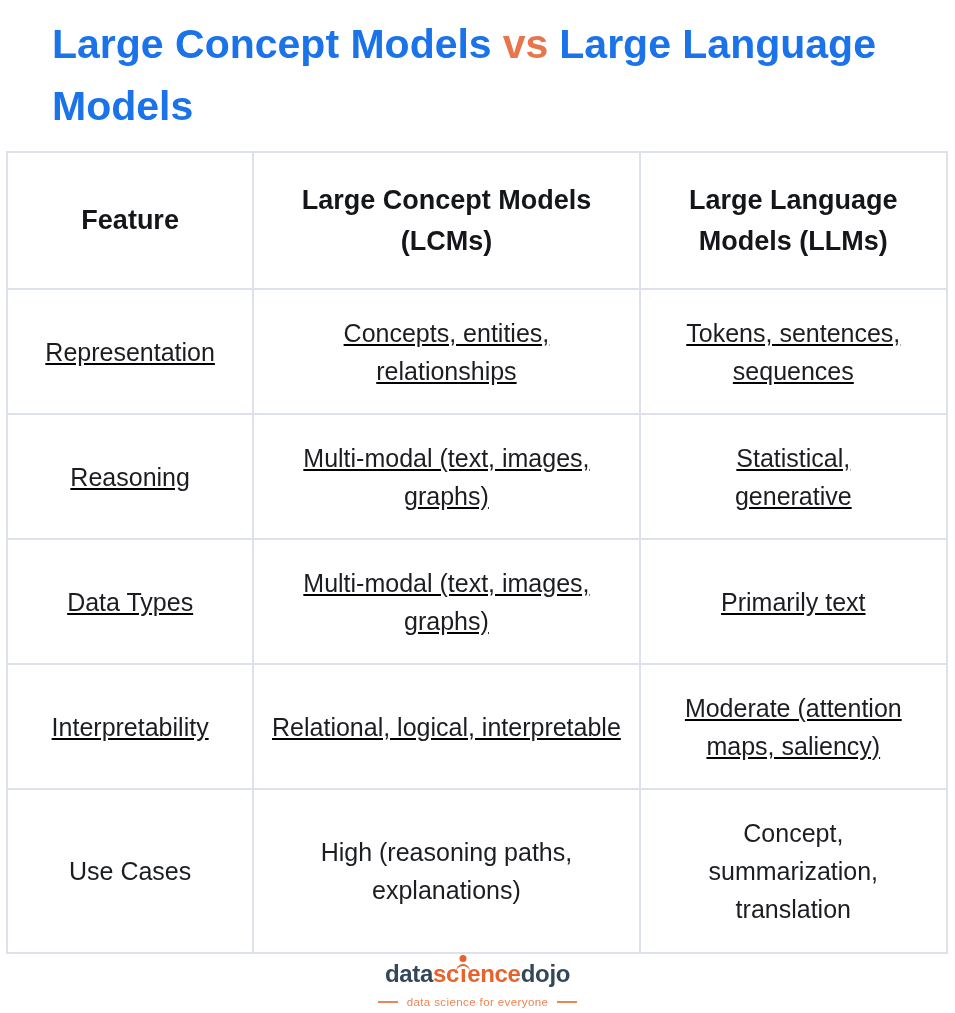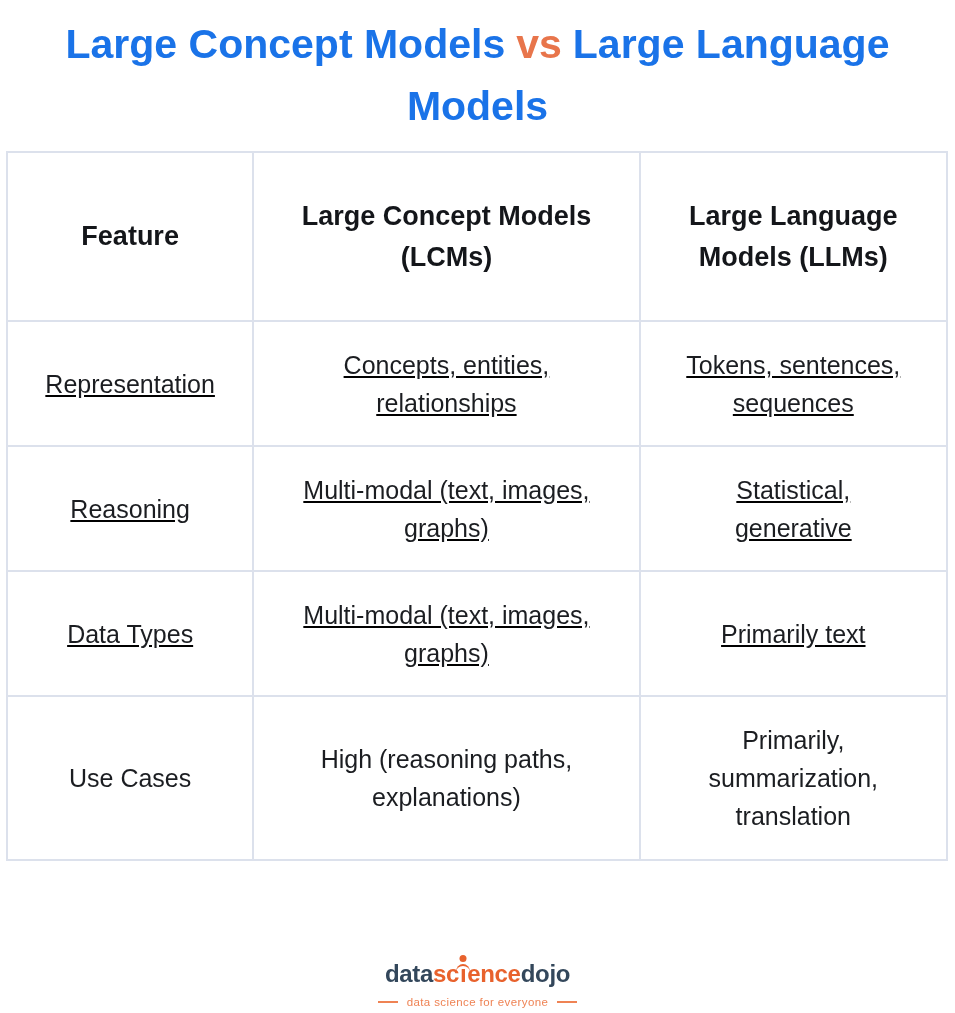--- a/index.html
+++ b/index.html
@@ -4,23 +4,23 @@
 <style>
   html,body { margin:0; padding:0; background:#ffffff; }
   .page {
     position:relative; width:955px; height:1013px; background:#ffffff;
     font-family:"Liberation Sans", sans-serif; overflow:hidden;
   }
 
   
   .title {
     padding:13px 20px 0 20px;
-    text-align:center;
+    text-align:left;
     font-size:41px; font-weight:bold; line-height:62px;
-    color:#1a73e8; letter-spacing:0px;
+    color:#1a73e8; letter-spacing:0px;margin-left:32px;
   }
   .title .vs { color:#e8754b; margin:0 11px; }
 
   
   table.compare {
     position:absolute; left:6px; top:151px; width:942px;
     border-collapse:collapse; table-layout:fixed;
     background:#ffffff;
   }
   table.compare th, table.compare td {
@@ -31,21 +31,21 @@
   table.compare th {
     font-size:27px; font-weight:bold; color:#14161a; line-height:41px;
     padding:0 26px;
   }
   table.compare td {
     font-size:25px; font-weight:normal; color:#1b1d21; line-height:38px;
     padding:0 16px;
   }
   table.compare td.col-llm { padding:0 34px;margin-top:12px; }
   table.compare td.col-feature { padding:0 18px; }
-  tr.hdr    { height:169px; }
+  tr.hdr    { height:137px; }
   tr.r      { height:125px;text-decoration:underline; }
   tr.r-last { height:164px; }
 
   
   .footer {
     position:absolute; top:961px; left:0; width:100%;
     text-align:center;
   }
   .logo-line {
     font-size:24px; font-weight:bold; letter-spacing:-0.3px; line-height:26px;
@@ -105,24 +105,29 @@
       <tr class="r">
         <td class="col-feature">Reasoning</td>
         <td class="col-lcm">Multi-modal (text, images, graphs)</td>
         <td class="col-llm">Statistical, generative</td>
       </tr>
       <tr class="r">
         <td class="col-feature">Data Types</td>
         <td class="col-lcm">Multi-modal (text, images, graphs)</td>
         <td class="col-llm">Primarily text</td>
       </tr>
+      <tr class="r">
+        <td class="col-feature">Interpretability</td>
+        <td class="col-lcm">Relational, logical, interpretable</td>
+        <td class="col-llm">Moderate (attention maps, saliency)</td>
+      </tr>
       <tr class="r-last">
         <td class="col-feature">Use Cases</td>
         <td class="col-lcm">High (reasoning paths, explanations)</td>
-        <td class="col-llm">Primarily, summarization, translation</td>
+        <td class="col-llm">Concept, summarization, translation</td>
       </tr>
     </tbody>
   </table>
 
   <div class="footer">
     <div class="logo-line"><span class="logo-navy">data</span><span class="logo-orange">sc</span><span class="logo-i"><span class="head"></span><span class="arms"></span>ı</span><span class="logo-orange">ence</span><span class="logo-navy">dojo</span></div>
     <div class="tagline"><span class="dash"></span><span>data science for everyone</span><span class="dash"></span></div>
   </div>
 
 </div>

